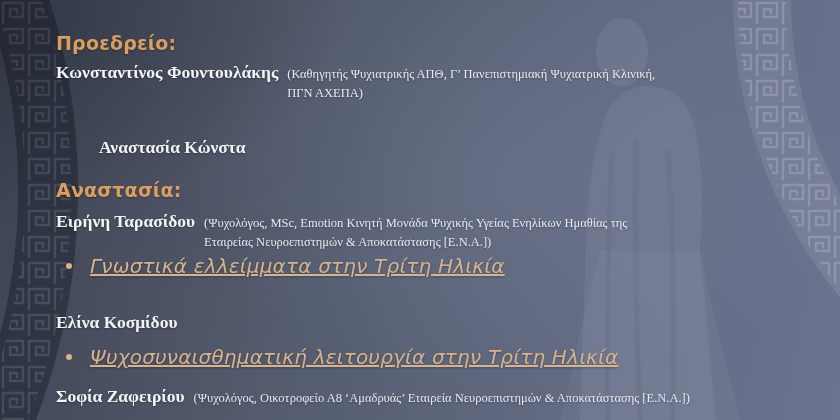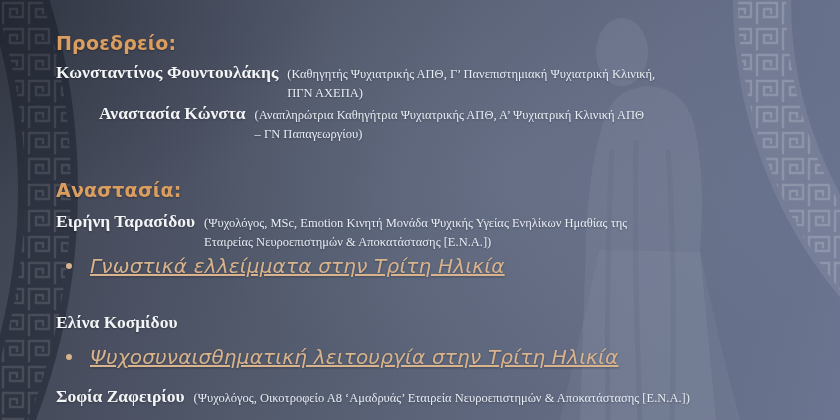--- a/index.html
+++ b/index.html
@@ -35,21 +35,21 @@
   .dot{
     width:6px;height:6px;border-radius:50%;background:#d8b38b;
     margin-right:18px;flex:none;
   }
   .talk-text{
     font-size:20px;font-style:italic;color:#d8b38b;
     letter-spacing:0.2px;text-shadow:0 1px 2px rgba(10,14,22,0.3);text-decoration:underline;
   }
   .r-h1{top:32px;}
   .r-p1{top:62px;}
-  .r-p2{top:103px;padding-left:43px;}
+  .r-p2{top:137px;padding-left:43px;}
   .r-h2{top:179px;}
   .r-p3{top:211px;}
   .r-t1{top:254px;}
   .r-p4{top:312px;}
   .r-t2{top:345px;}
   .r-p5{top:386px;}
 </style>
 </head>
 <body>
 
@@ -87,22 +87,20 @@
     <div class="row heading r-h1">Προεδρείο:</div>
 
     <div class="row person r-p1">
       <span class="pname">Κωνσταντίνος Φουντουλάκης</span>
       <span class="pdesc">(Καθηγητής Ψυχιατρικής ΑΠΘ, Γ’ Πανεπιστημιακή Ψυχιατρική Κλινική,
 ΠΓΝ ΑΧΕΠΑ)</span>
     </div>
 
     <div class="row person r-p2">
       <span class="pname">Αναστασία Κώνστα</span>
-      <span class="pdesc">(Αναπληρώτρια Καθηγήτρια Ψυχιατρικής ΑΠΘ, Α’ Ψυχιατρική Κλινική ΑΠΘ
-– ΓΝ Παπαγεωργίου)</span>
     </div>
 
     <div class="row heading r-h2">Αναστασία:</div>
 
     <div class="row person r-p3">
       <span class="pname">Ειρήνη Ταρασίδου</span>
       <span class="pdesc">(Ψυχολόγος, MSc, Emotion Κινητή Μονάδα Ψυχικής Υγείας Ενηλίκων Ημαθίας της
 Εταιρείας Νευροεπιστημών &amp; Αποκατάστασης [Ε.Ν.Α.])</span>
     </div>
 

